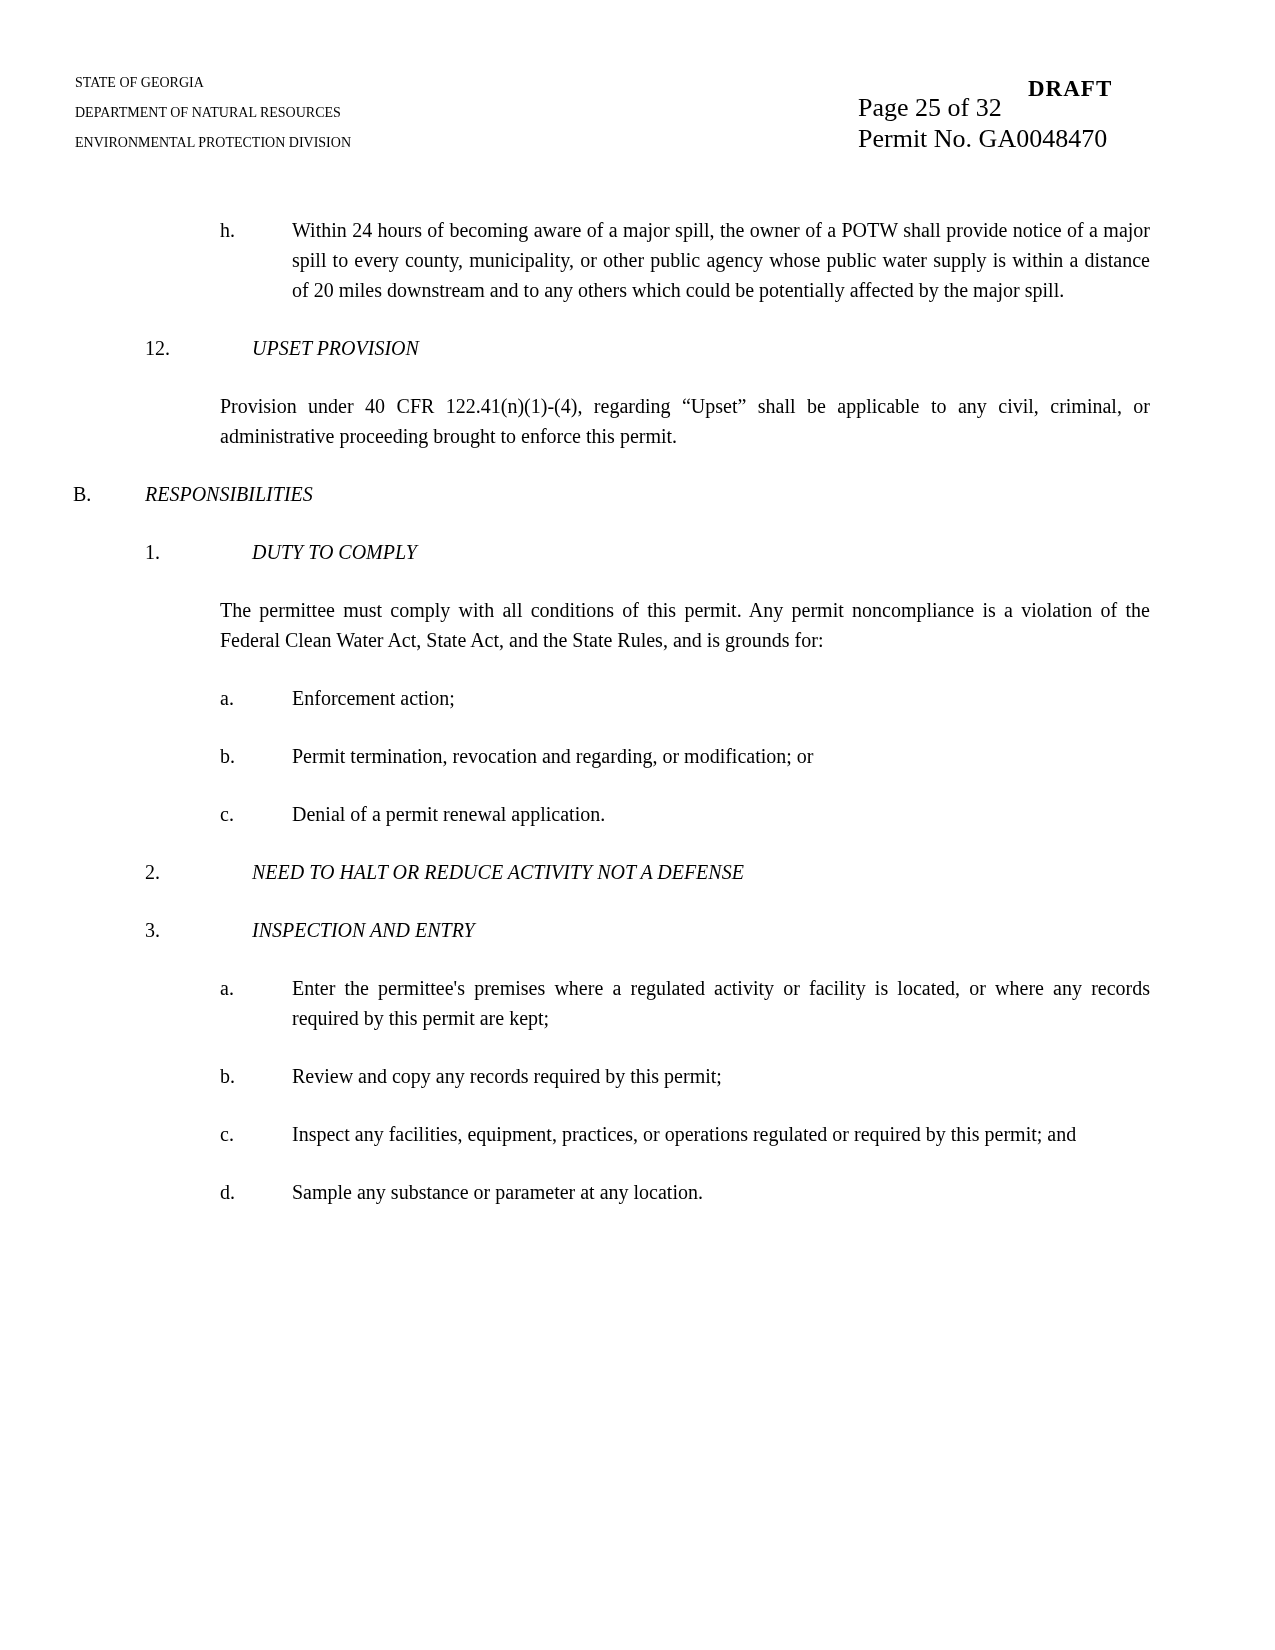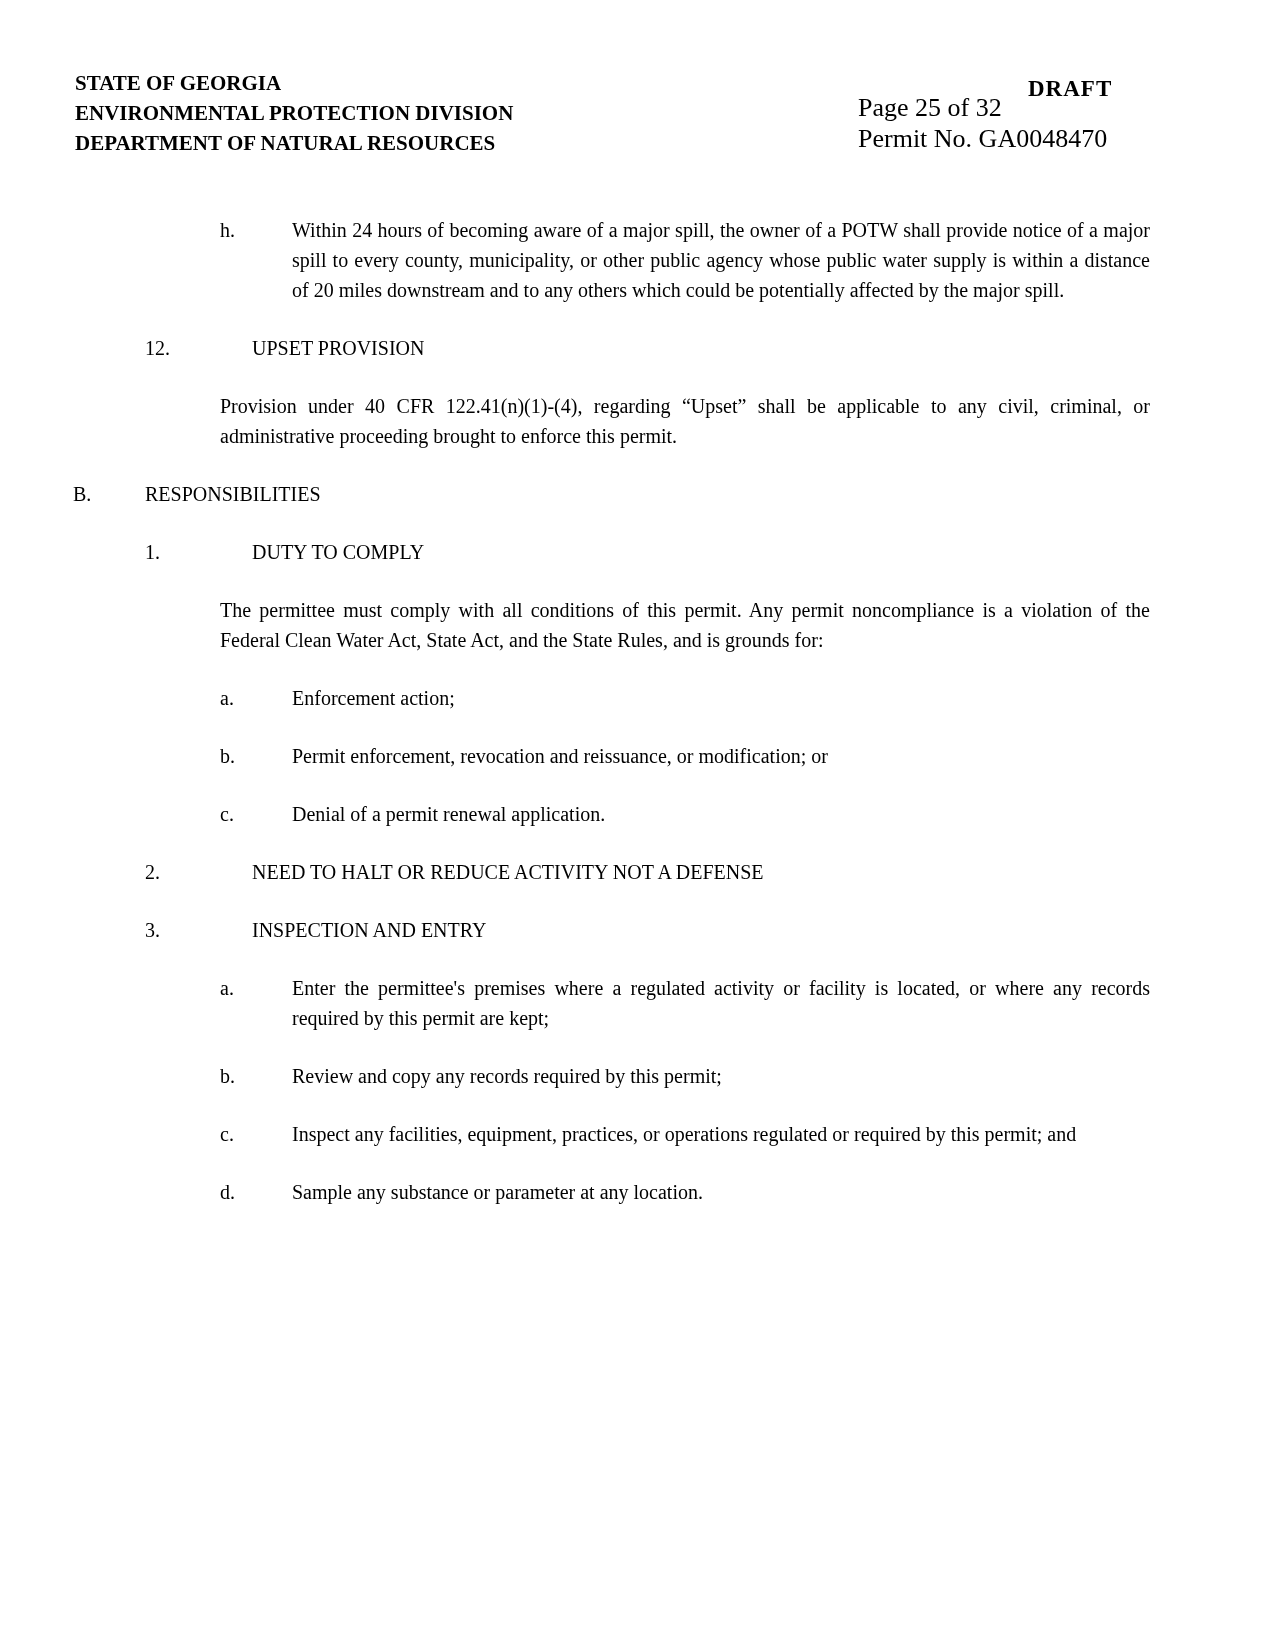--- a/index.html
+++ b/index.html
@@ -10,24 +10,23 @@
     background: #ffffff;
     color: #000000;
     font-family: "Liberation Serif", "DejaVu Serif", serif;
     overflow: hidden;
   }
   
   .hdr-left {
     position: absolute;
     left: 75px;
     top: 68px;
-    font-size: 21px;
+    font-size: 14px;
     line-height: 30px;
     white-space: nowrap;
-    font-weight: bold;
   }
   .hdr-right {
     position: absolute;
     left: 858px;
     top: 92px;
     font-size: 26px;
     line-height: 31px;
     white-space: nowrap;
   }
   .draft {
@@ -57,31 +56,31 @@
   .ind2 .lab { width: 75px; }
   .ind3 { margin-left: 220px; }
   .ind3 .lab { width: 72px; }
   .ind3 .txt { width: 858px; }
   .body-par {
     margin-left: 220px;
     width: 930px;
     margin-bottom: 28px;
   }
   .just { text-align: justify; }
-  .heading { white-space: nowrap; }
+  .heading { white-space: nowrap; font-style: italic; }
 </style>
 </head>
 <body>
 
 <div class="page">
 
   <div class="hdr-left">
     <div>STATE OF GEORGIA</div>
+    <div>DEPARTMENT OF NATURAL RESOURCES</div>
     <div>ENVIRONMENTAL PROTECTION DIVISION</div>
-    <div>DEPARTMENT OF NATURAL RESOURCES</div>
   </div>
   <div class="hdr-right">
     <div>Page 25 of 32</div>
     <div>Permit No. GA0048470</div>
   </div>
   <div class="draft">DRAFT</div>
 
   <div class="content">
 
     <div class="row ind3">
@@ -105,21 +104,21 @@
       <div class="heading">DUTY TO COMPLY</div>
     </div>
     <div class="body-par just">The permittee must comply with all conditions of this permit.  Any permit noncompliance is a violation of the Federal Clean Water Act, State Act, and the State Rules, and is grounds for:</div>
 
     <div class="row ind3">
       <span class="lab">a.</span>
       <div class="txt">Enforcement action;</div>
     </div>
     <div class="row ind3">
       <span class="lab">b.</span>
-      <div class="txt">Permit enforcement, revocation and reissuance, or modification; or</div>
+      <div class="txt">Permit termination, revocation and regarding, or modification; or</div>
     </div>
     <div class="row ind3">
       <span class="lab">c.</span>
       <div class="txt">Denial of a permit renewal application.</div>
     </div>
 
     <div class="row ind2">
       <span class="lab">2.</span>
       <div class="heading">NEED TO HALT OR REDUCE ACTIVITY NOT A DEFENSE</div>
     </div>

